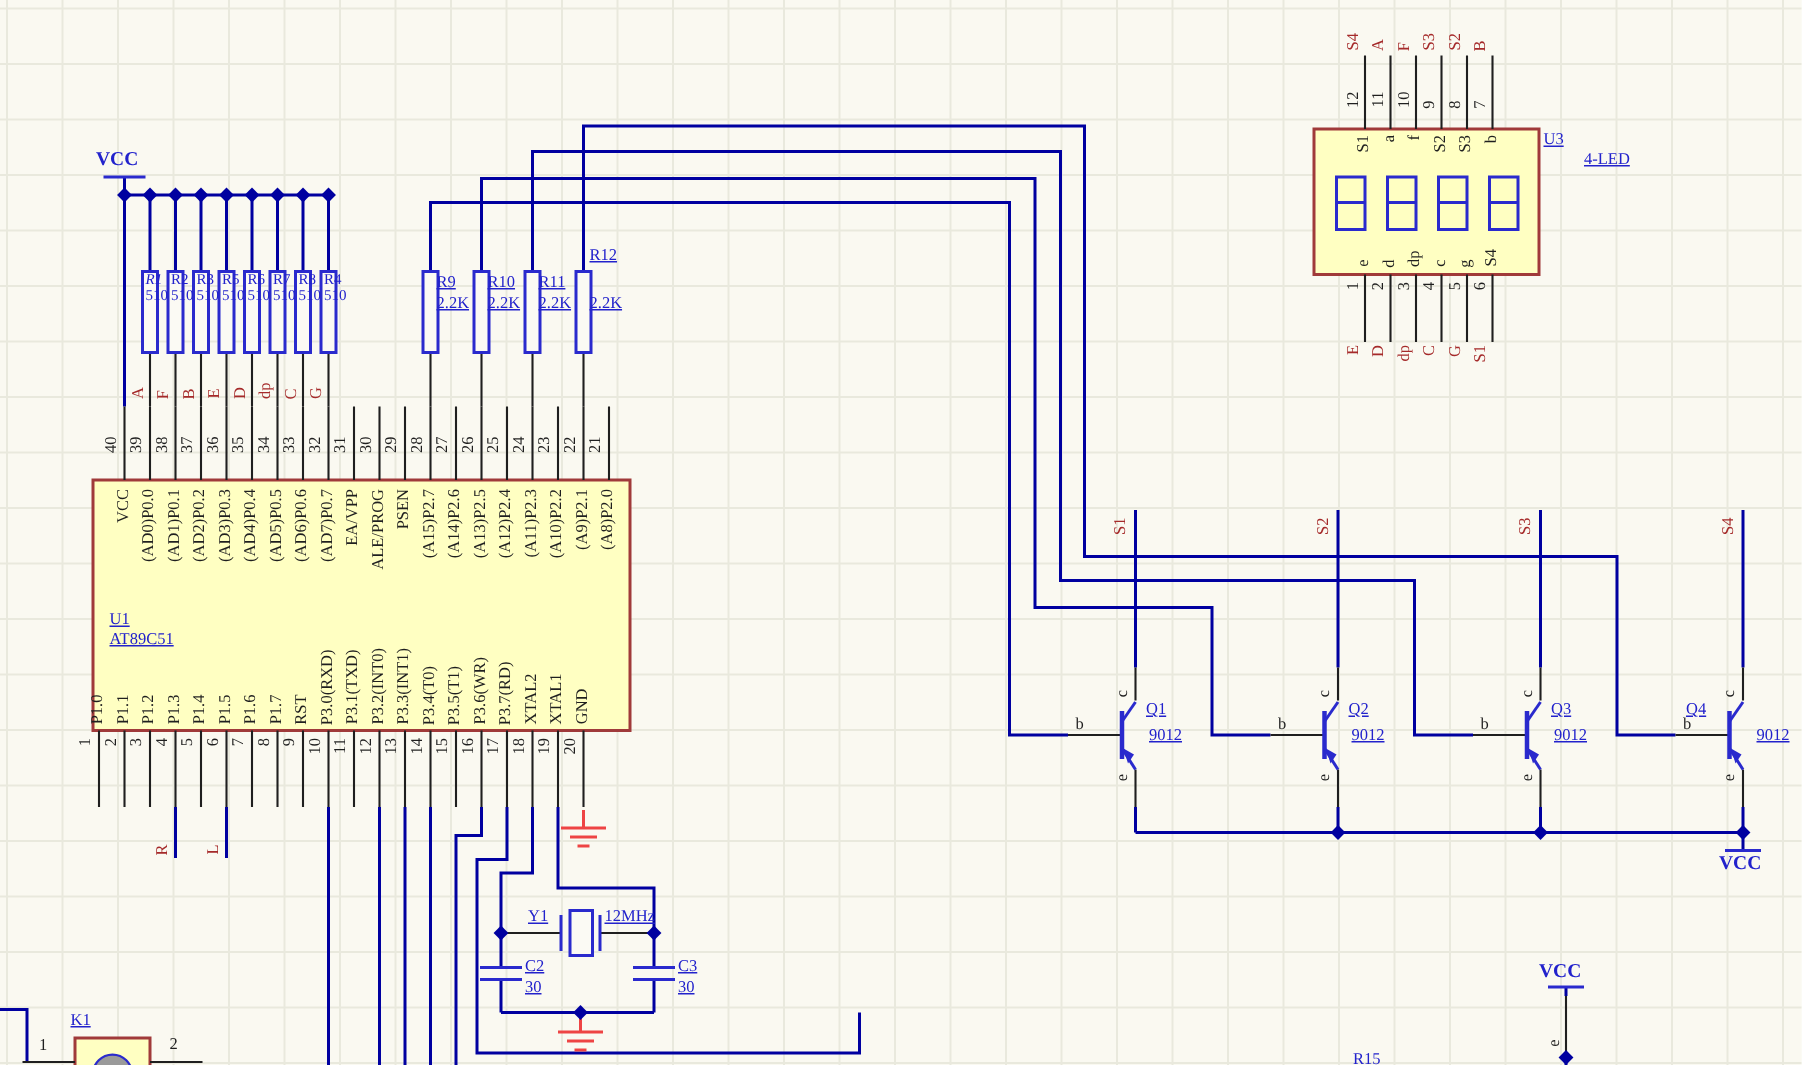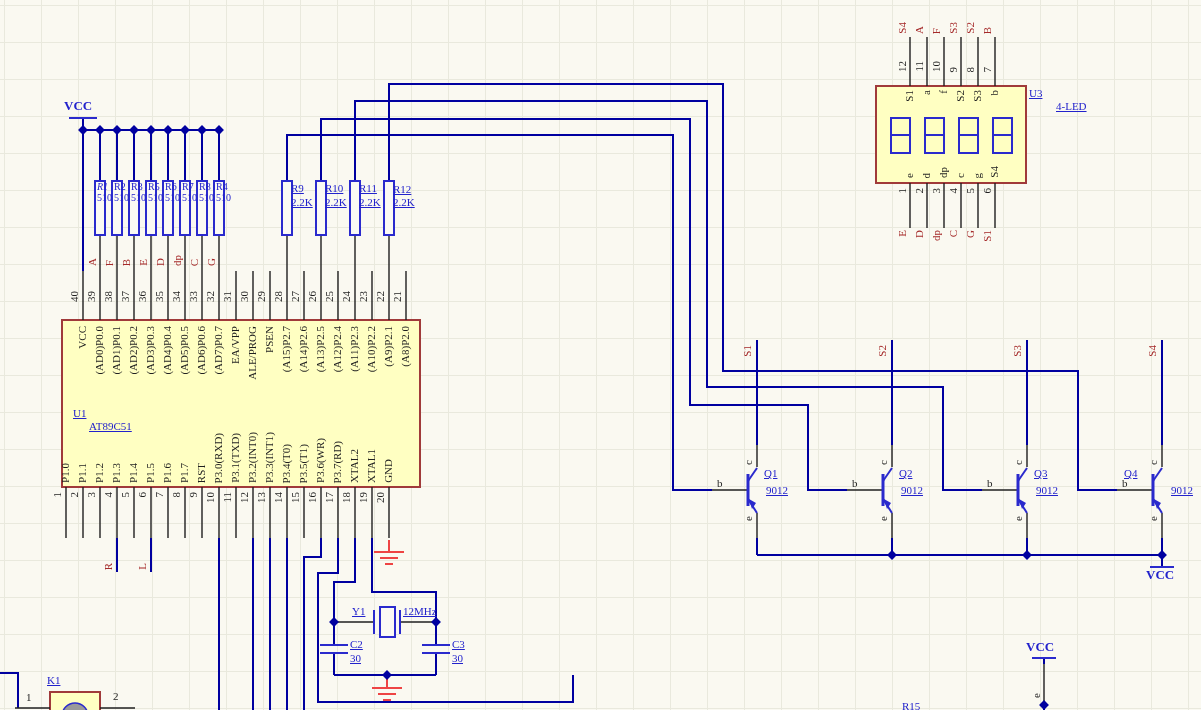--- a/index.html
+++ b/index.html
@@ -294,21 +294,21 @@
       <rect x="1040.5" y="701.5" width="7" height="7" transform="rotate(45 1044 705)"></rect>
     </g>
   </svg>
 
   <div id="labels">
     <div class="lbl blue b13" style="left:64px;top:100px;">VCC</div>
     <div class="lbl blue b13" style="left:1146px;top:569px;">VCC</div>
     <div class="lbl blue b13" style="left:1026px;top:641px;">VCC</div>
 
     <div class="lbl blue b12" style="left:73px;top:407px;">U1</div>
-    <div class="lbl blue b12" style="left:89px;top:420px;">AT89C51</div>
+    <div class="lbl blue b12" style="left:73px;top:420px;">AT89C51</div>
 
     <div class="lbl blue b12" style="left:1029px;top:87px;">U3</div>
     <div class="lbl blue b12" style="left:1056px;top:100px;">4-LED</div>
 
     <div class="lbl blue b12" style="left:352px;top:605px;">Y1</div>
     <div class="lbl blue b12" style="left:403px;top:605px;">12MHz</div>
 
     <div class="lbl blue b12" style="left:350px;top:638px;">C2</div>
     <div class="lbl blue b12" style="left:350px;top:652px;">30</div>
     <div class="lbl blue b12" style="left:452px;top:638px;">C3</div>
@@ -462,21 +462,21 @@
       <div class="vt red" style="left: 188px; bottom: 444px;">C</div>
       <div class="lbl blue small" style="left: 216px; top: 181px;">R4</div>
       <div class="lbl blue small" style="left: 216px; top: 192px;">510</div>
       <div class="vt red" style="left: 205px; bottom: 444px;">G</div>
       <div class="lbl blue b12" style="left: 291px; top: 182px;">R9</div>
       <div class="lbl blue b12" style="left: 291px; top: 196px;">2.2K</div>
       <div class="lbl blue b12" style="left: 325px; top: 182px;">R10</div>
       <div class="lbl blue b12" style="left: 325px; top: 196px;">2.2K</div>
       <div class="lbl blue b12" style="left: 359px; top: 182px;">R11</div>
       <div class="lbl blue b12" style="left: 359px; top: 196px;">2.2K</div>
-      <div class="lbl blue b12" style="left: 393px; top: 183px;">R12</div>
+      <div class="lbl blue b12" style="left: 393px; top: 164px;">R12</div>
       <div class="lbl blue b12" style="left: 393px; top: 196px;">2.2K</div>
       <div class="vt red" style="left: 741px; bottom: 353px;">S1</div>
       <div class="lbl blue b12" style="left: 764px; top: 467px;">Q1</div>
       <div class="lbl blue b12" style="left: 766px; top: 484px;">9012</div>
       <div class="lbl" style="left: 717px; top: 477px;">b</div>
       <div class="vt" style="left: 742px; bottom: 245px;">c</div>
       <div class="vt" style="left: 742px; top: 516px;">e</div>
       <div class="vt red" style="left: 876px; bottom: 353px;">S2</div>
       <div class="lbl blue b12" style="left: 899px; top: 467px;">Q2</div>
       <div class="lbl blue b12" style="left: 901px; top: 484px;">9012</div>

